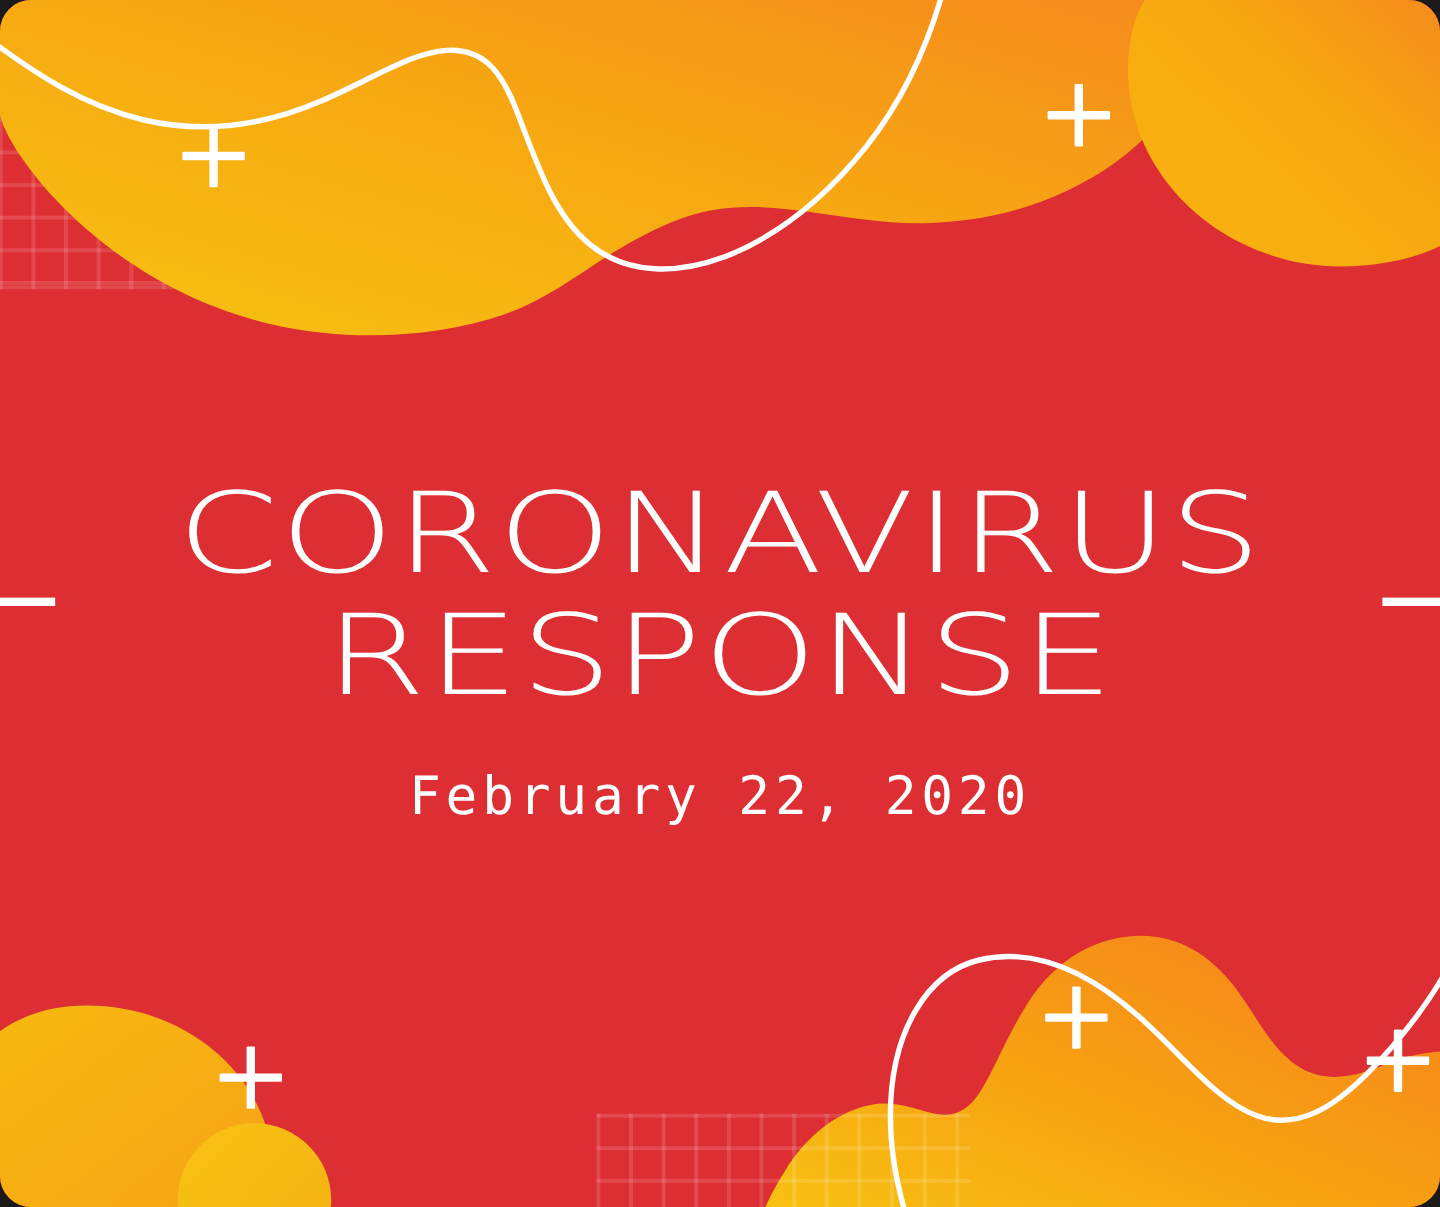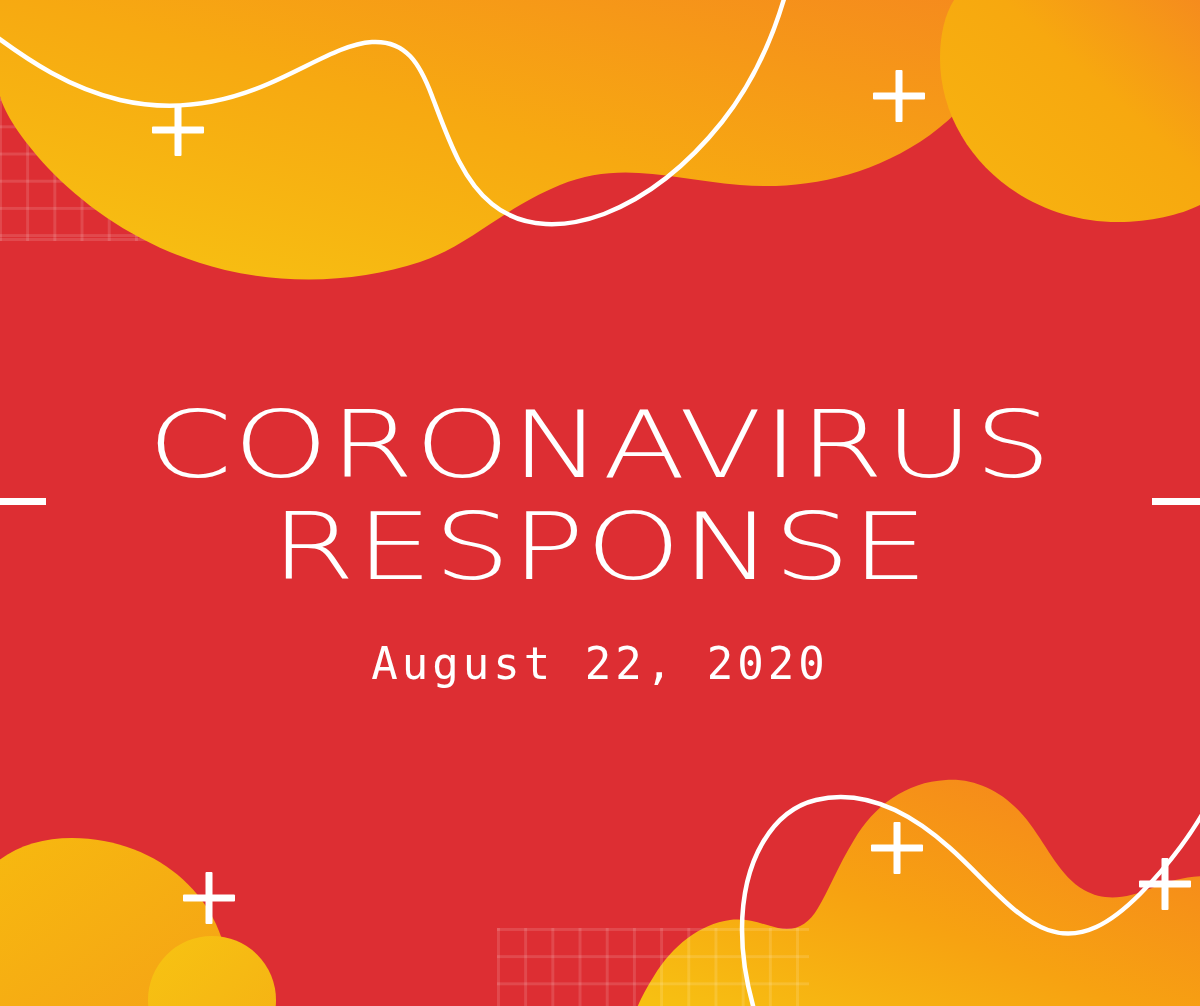--- a/index.html
+++ b/index.html
@@ -9,20 +9,21 @@
     background: #1a1a1a;
   }
   #poster {
     position: relative;
     width: 1200px;
     height: 1006px;
     overflow: hidden;
     background: #dd2e33;
     font-family: "Liberation Sans", sans-serif;
     user-select: none;
+    border-radius: 26px;
   }
 
   
   .layer {
     position: absolute;
     left: 0;
     top: 0;
     width: 1200px;
     height: 1006px;
     pointer-events: none;
@@ -253,16 +254,16 @@
   <div class="plus" style="left:183px; top:872px; width:52px; height:52px;"></div>
   <div class="plus" style="left:871px; top:822px; width:52px; height:52px;"></div>
   <div class="plus" style="left:1139px; top:858px; width:52px; height:52px;"></div>
 
   <div class="dash" style="left:0px; top:498px; width:46px;"></div>
   <div class="dash" style="left:1152px; top:498px; width:48px;"></div>
 
   <div id="text-block">
     <div id="title-line-1">CORONAVIRUS</div>
     <div id="title-line-2">RESPONSE</div>
-    <div id="date-line">August 22, 2020</div>
+    <div id="date-line">February 22, 2020</div>
   </div>
 
 </div>
 
 </body></html>

